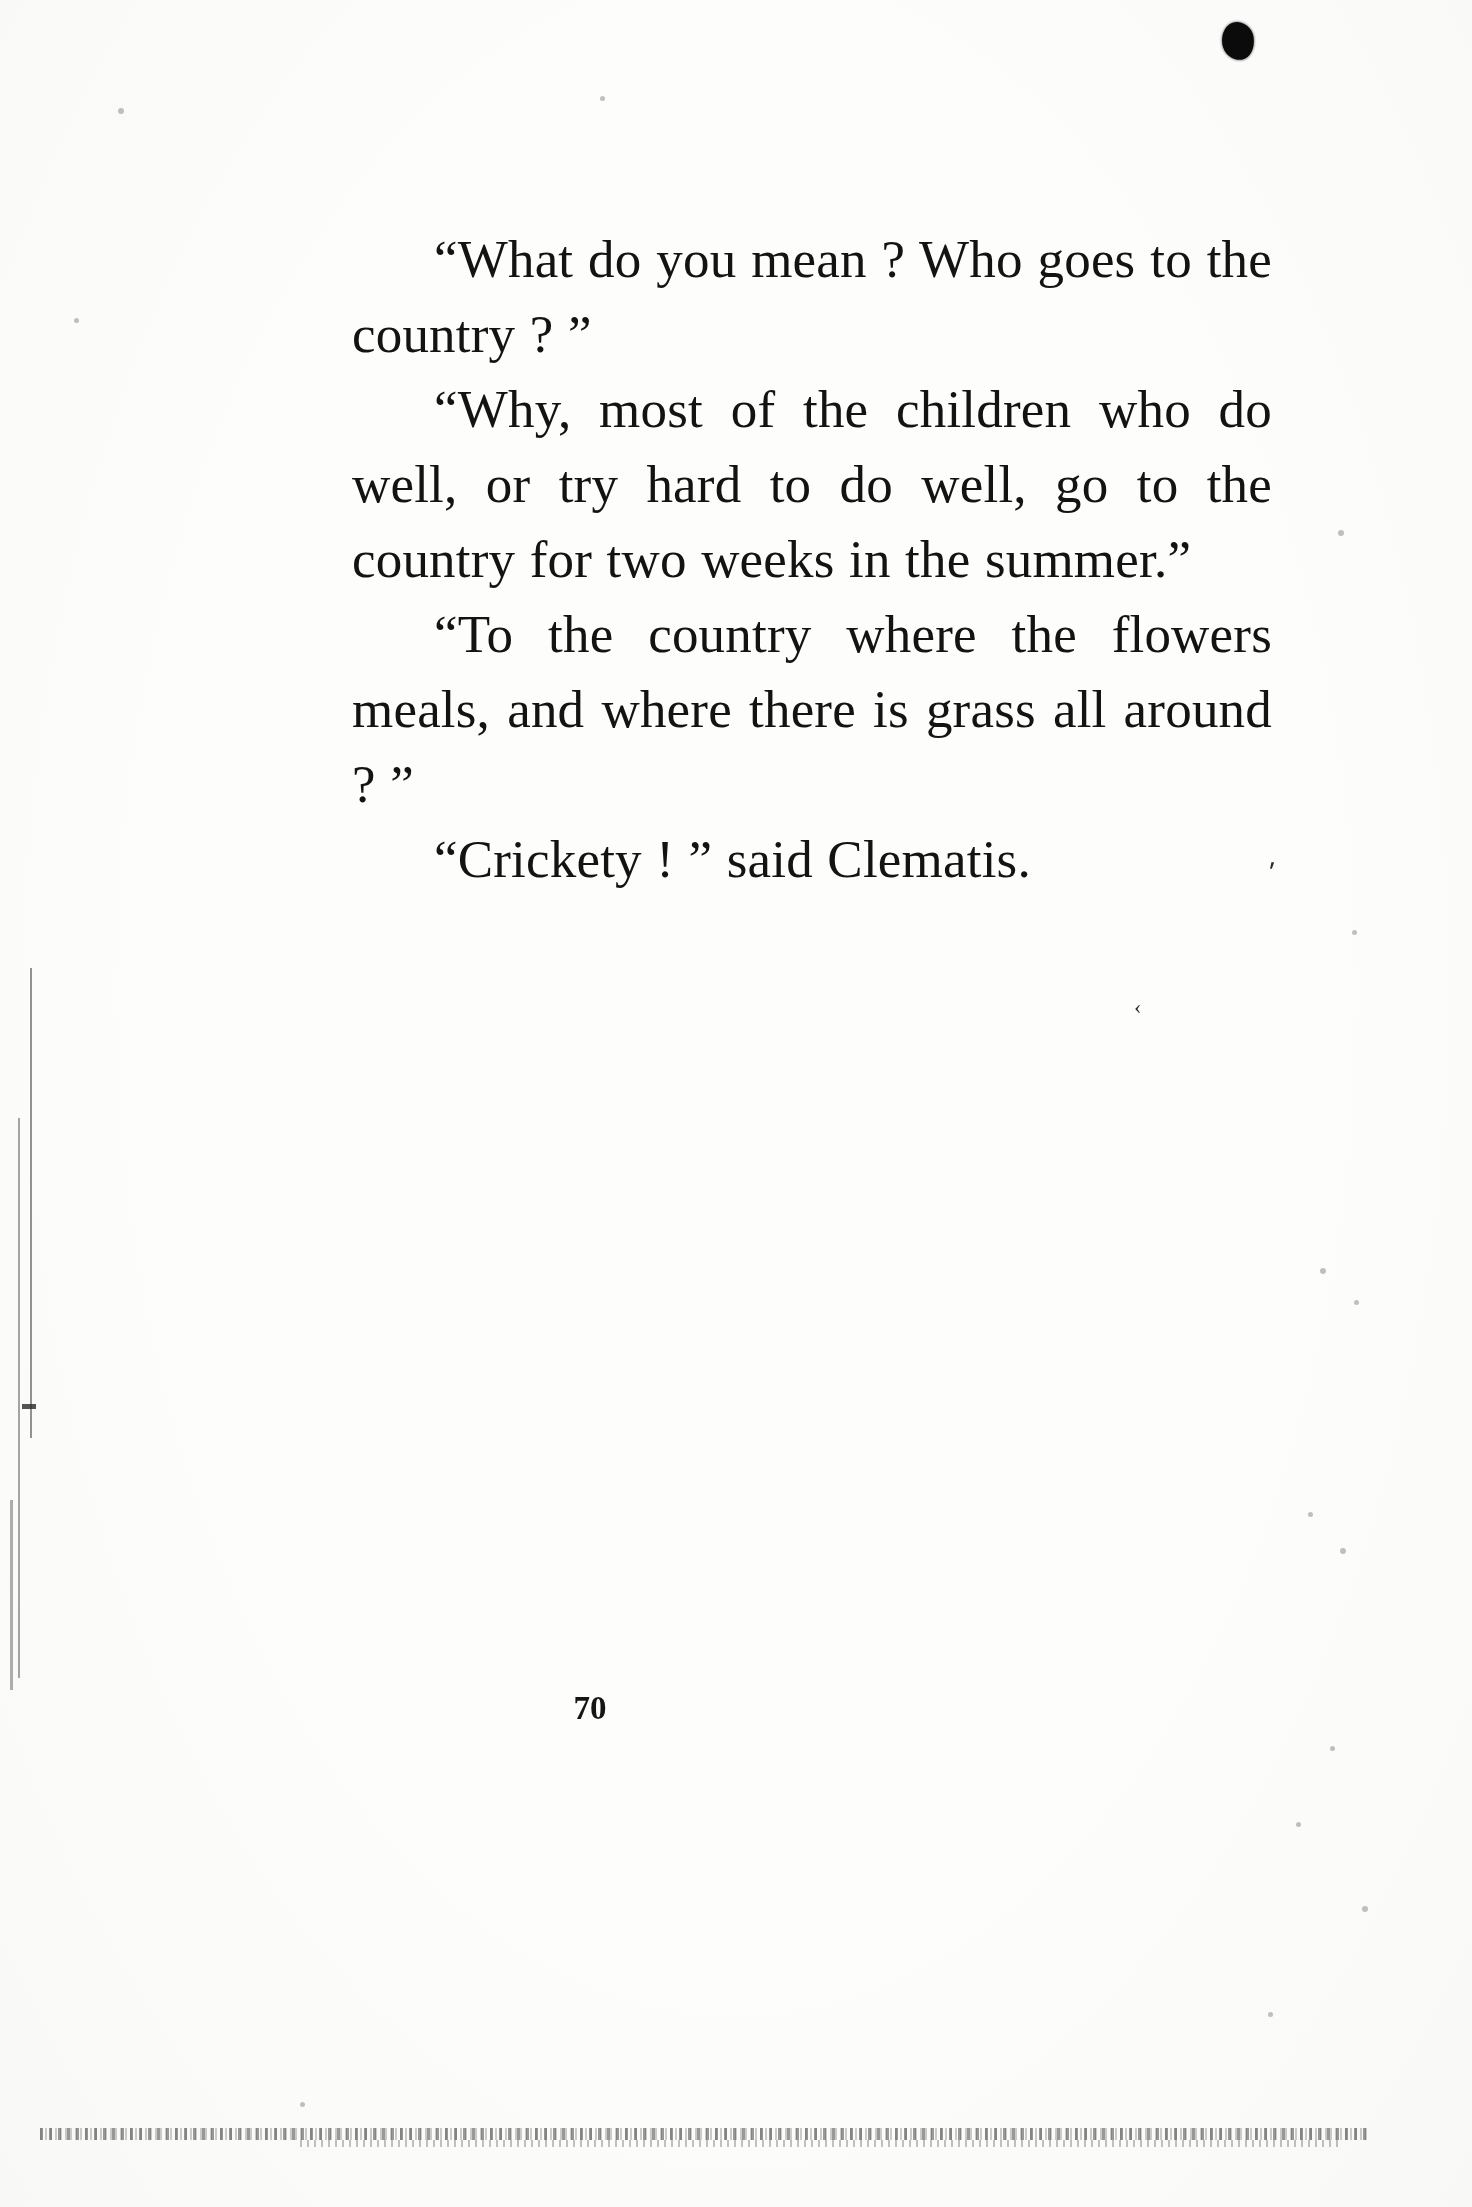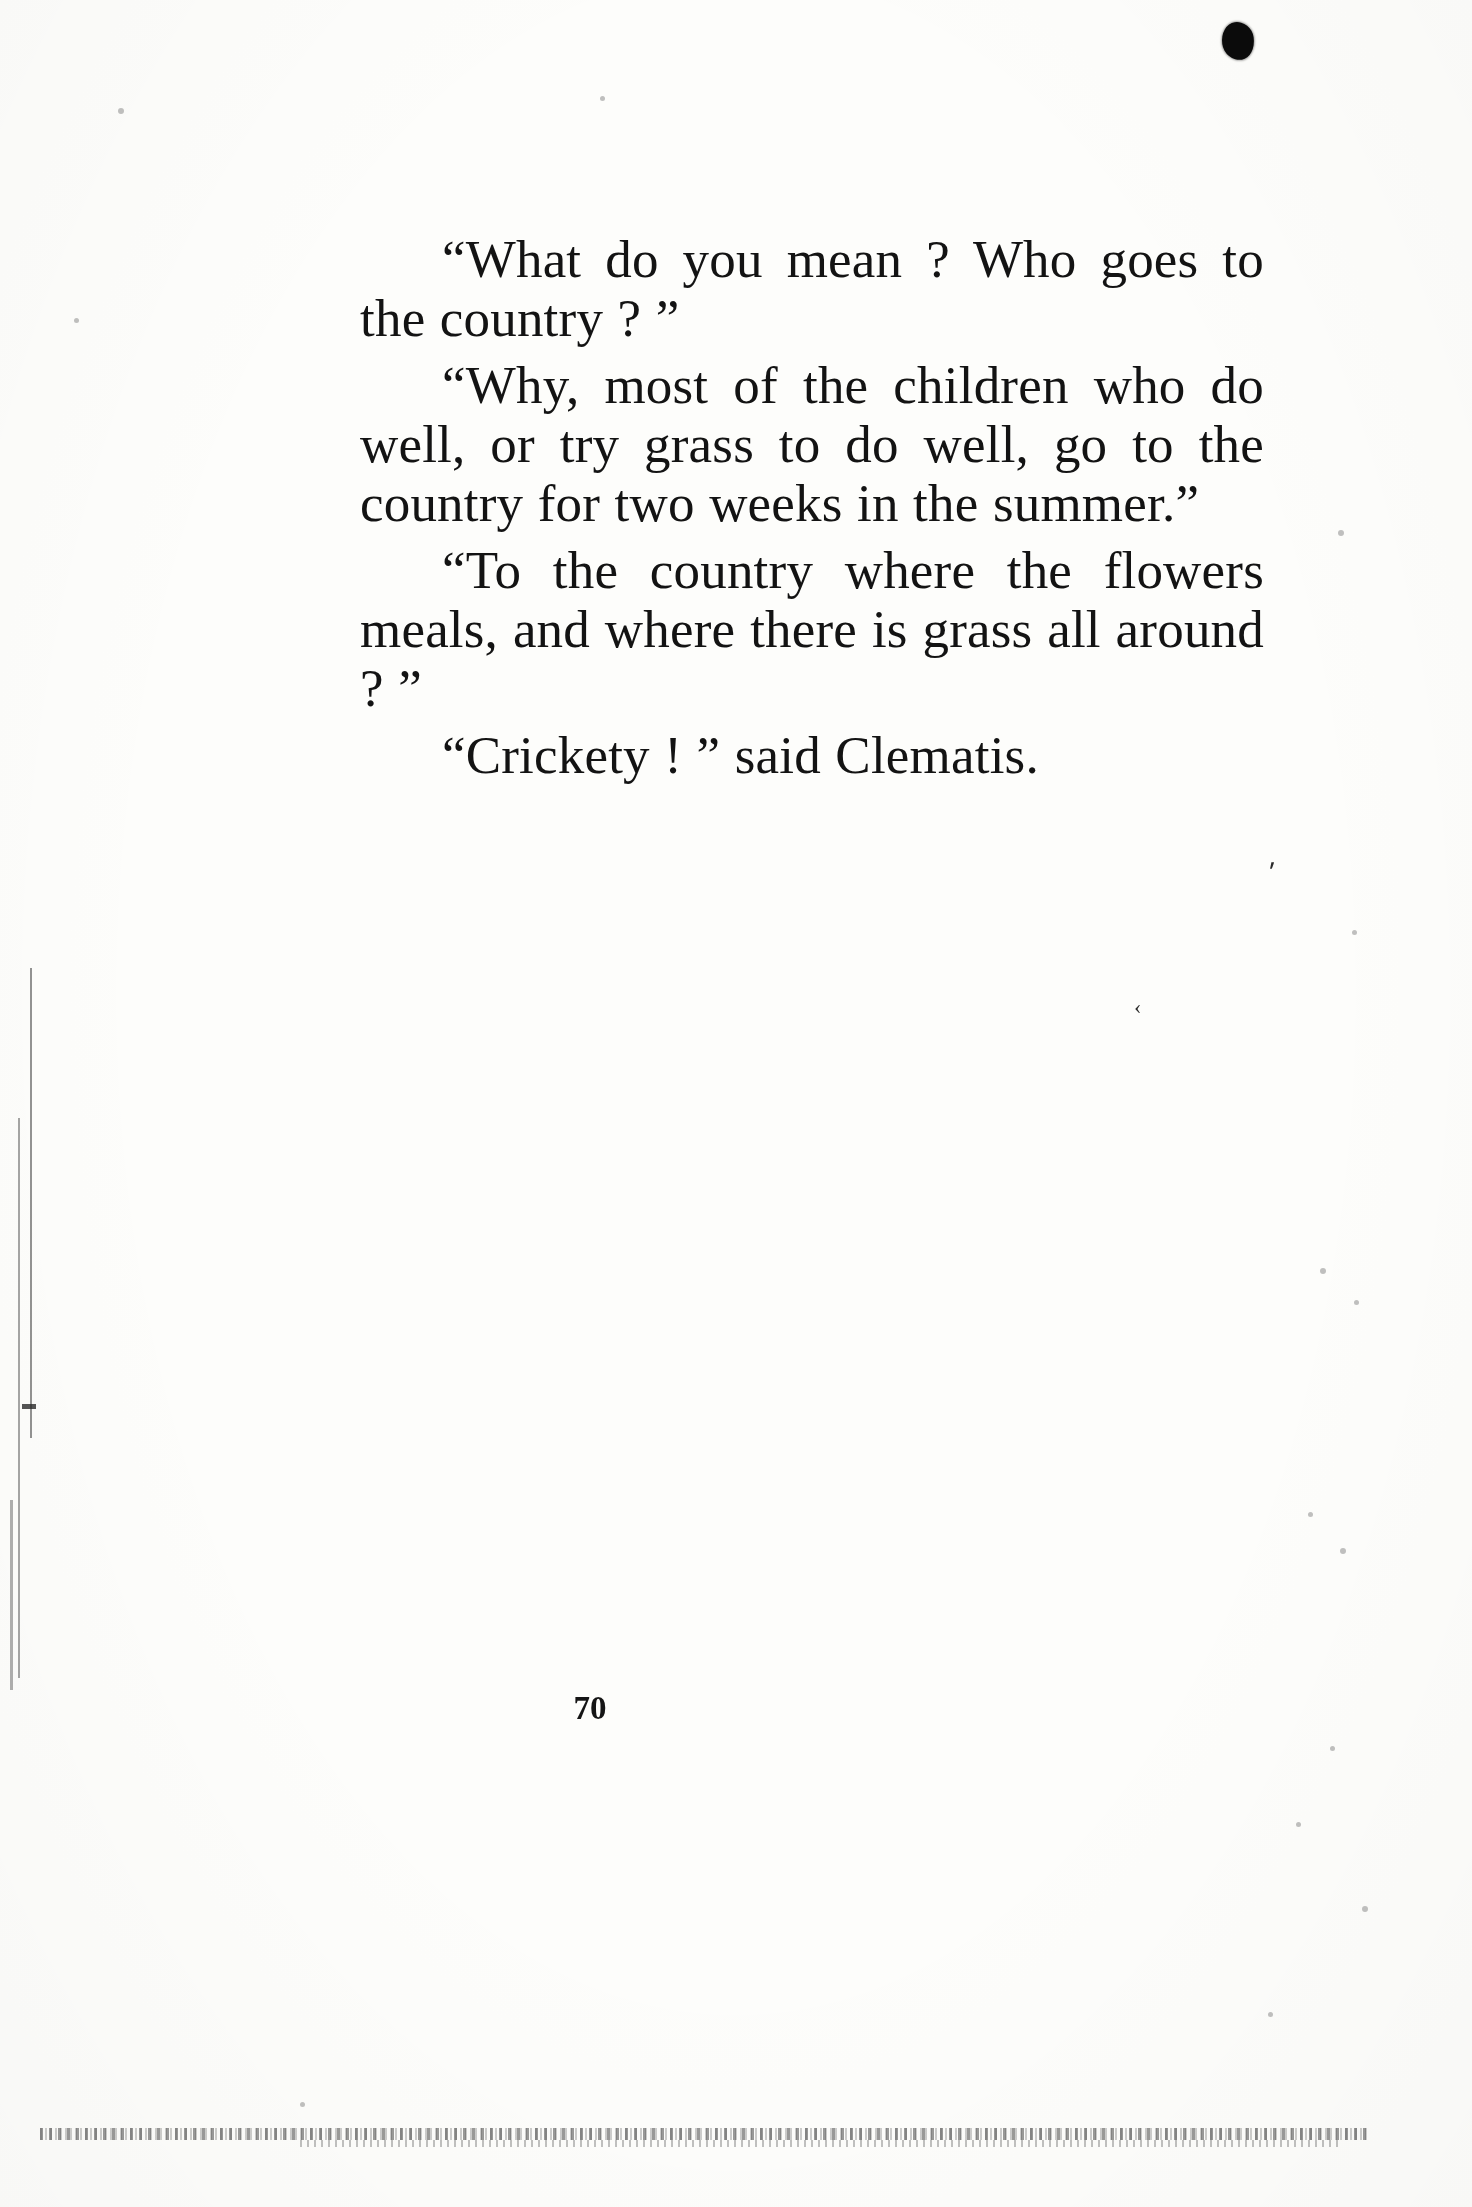--- a/index.html
+++ b/index.html
@@ -99,23 +99,23 @@
 
   
   #text-block {
     position: absolute;
     left: 352px;
     top: 222px;
     width: 920px;
   }
 
   .para {
-    margin: 8px;
+    margin: 0;
     font-size: 53px;
-    line-height: 59px;
+    line-height: 75px;
     text-align: justify;
     text-indent: 82px;
     letter-spacing: 0.2px;
     word-spacing: 1px;
     color: #131313;
   }
   .para.last-line-left { text-align-last: left; }
 
   
   #page-number {
@@ -172,21 +172,21 @@
   <div class="speckle" style="left:1296px; top:1822px; width:5px; height:5px;"></div>
   <div class="speckle" style="left:1362px; top:1906px; width:6px; height:6px;"></div>
   <div class="speckle" style="left:1268px; top:2012px; width:5px; height:5px;"></div>
   <div class="speckle" style="left:118px; top:108px; width:6px; height:6px;"></div>
   <div class="speckle" style="left:600px; top:96px; width:5px; height:5px;"></div>
   <div class="speckle" style="left:74px; top:318px; width:5px; height:5px;"></div>
   <div class="speckle" style="left:300px; top:2102px; width:5px; height:5px;"></div>
 
   <div id="text-block">
     <p class="para">“What do you mean ?   Who goes to the country ? ”</p>
-    <p class="para last-line-left">“Why, most of the children who do well, or try grass to do well, go to the country for two weeks in the summer.”</p>
+    <p class="para last-line-left">“Why, most of the children who do well, or try hard to do well, go to the country for two weeks in the summer.”</p>
     <p class="para last-line-left">“To the country where the flowers meals, and where there is grass all around ? ”</p>
     <p class="para last-line-left">“Crickety ! ” said Clematis.</p>
   </div>
 
   <div id="stray-mark-1">⸴</div>
   <div id="stray-mark-2">‹</div>
 
   <div id="page-number">70</div>
 
   <div id="bottom-scan-noise"></div>

